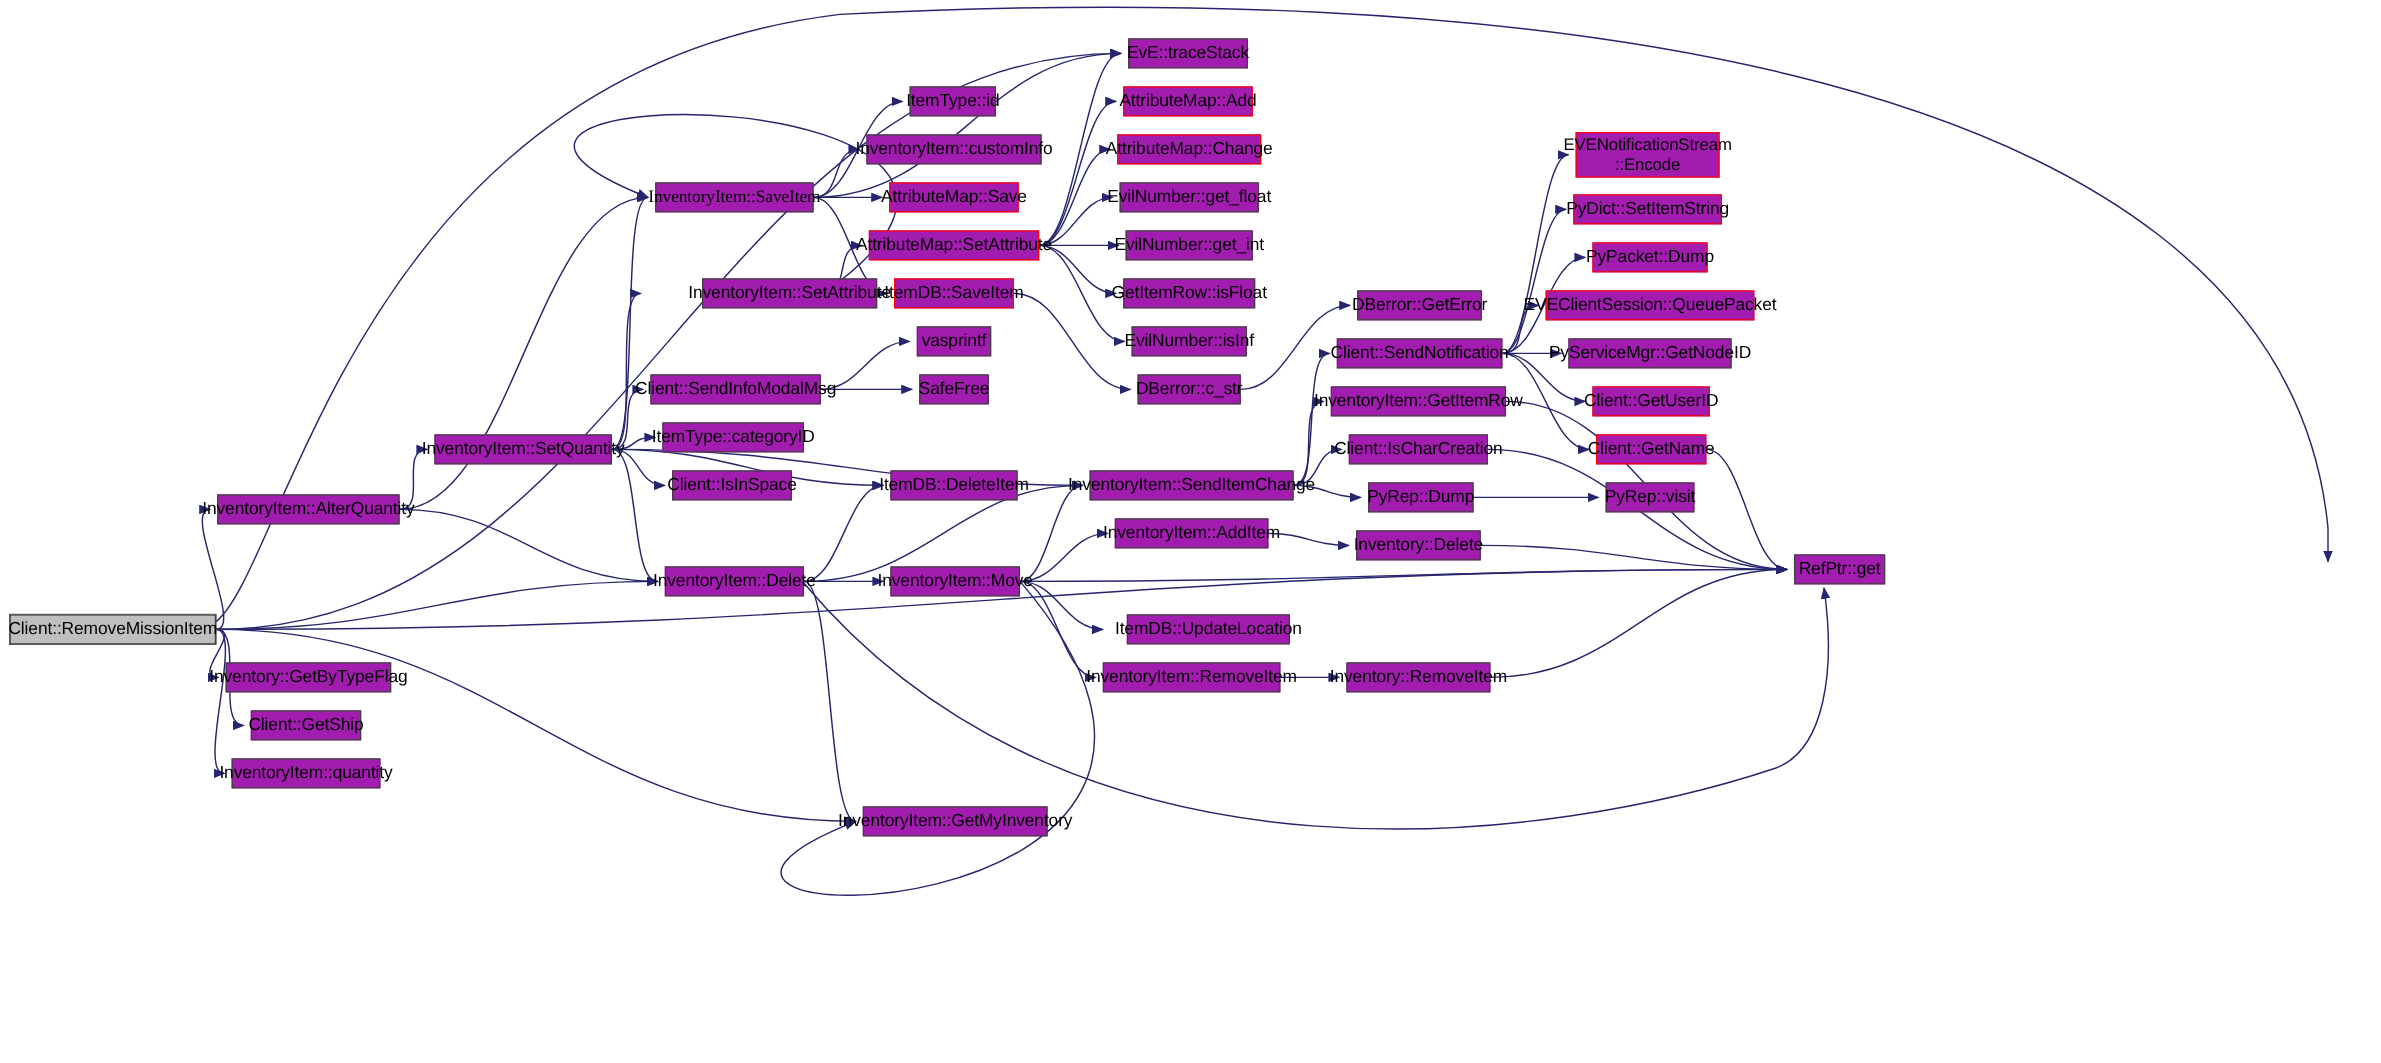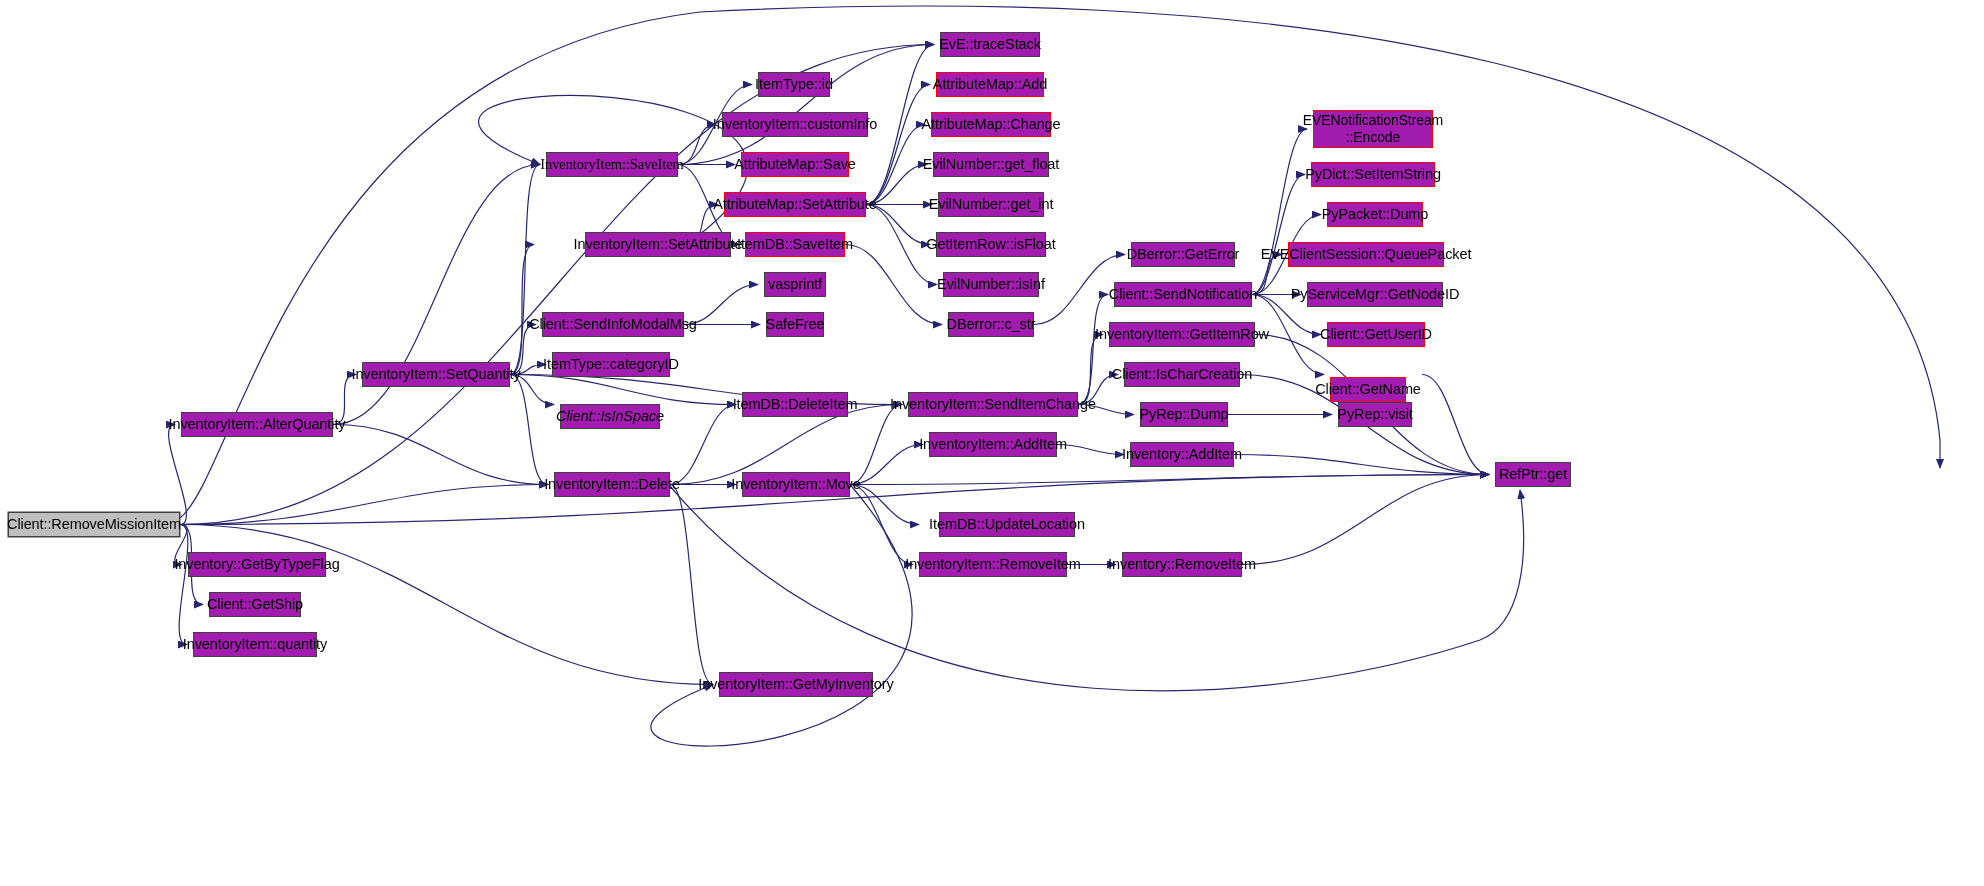--- a/index.html
+++ b/index.html
@@ -137,21 +137,21 @@
       <div class="node root" style="left: 8px; top: 512px; width: 172px; height: 25px;">Client::RemoveMissionItem</div>
       <div class="node " style="left: 181px; top: 412px; width: 152px; height: 25px;">InventoryItem::AlterQuantity</div>
       <div class="node " style="left: 188px; top: 552px; width: 138px; height: 25px;">Inventory::GetByTypeFlag</div>
       <div class="node " style="left: 209px; top: 592px; width: 92px; height: 25px;">Client::GetShip</div>
       <div class="node " style="left: 193px; top: 632px; width: 124px; height: 25px;">InventoryItem::quantity</div>
       <div class="node " style="left: 362px; top: 362px; width: 148px; height: 25px;">InventoryItem::SetQuantity</div>
       <div class="node " style="left: 546px; top: 152px; width: 132px; height: 25px; font-family: Liberation Serif, serif;">InventoryItem::SaveItem</div>
       <div class="node " style="left: 540px; top: 232px; width: 146px; height: 25px; margin-left: 45px;">InventoryItem::SetAttribute</div>
       <div class="node " style="left: 542px; top: 312px; width: 142px; height: 25px;">Client::SendInfoModalMsg</div>
       <div class="node " style="left: 552px; top: 352px; width: 118px; height: 25px;">ItemType::categoryID</div>
-      <div class="node " style="left: 560px; top: 404px; width: 100px; height: 25px; font-style: italic;">Client::IsInSpace</div>
+      <div class="node " style="left: 560px; top: 392px; width: 100px; height: 25px;">Client::IsInSpace</div>
       <div class="node " style="left: 554px; top: 472px; width: 116px; height: 25px;">InventoryItem::Delete</div>
       <div class="node " style="left: 758px; top: 72px; width: 72px; height: 25px;">ItemType::id</div>
       <div class="node " style="left: 722px; top: 112px; width: 146px; height: 25px;">InventoryItem::customInfo</div>
       <div class="node red" style="left: 741px; top: 152px; width: 108px; height: 25px;">AttributeMap::Save</div>
       <div class="node red" style="left: 724px; top: 192px; width: 142px; height: 25px;">AttributeMap::SetAttribute</div>
       <div class="node red" style="left: 745px; top: 232px; width: 100px; height: 25px;">ItemDB::SaveItem</div>
       <div class="node " style="left: 764px; top: 272px; width: 62px; height: 25px;">vasprintf</div>
       <div class="node " style="left: 766px; top: 312px; width: 58px; height: 25px;">SafeFree</div>
       <div class="node " style="left: 742px; top: 392px; width: 106px; height: 25px;">ItemDB::DeleteItem</div>
       <div class="node " style="left: 742px; top: 472px; width: 108px; height: 25px;">InventoryItem::Move</div>
@@ -166,26 +166,26 @@
       <div class="node " style="left: 908px; top: 392px; width: 170px; height: 25px;">InventoryItem::SendItemChange</div>
       <div class="node " style="left: 929px; top: 432px; width: 128px; height: 25px;">InventoryItem::AddItem</div>
       <div class="node " style="left: 906px; top: 512px; width: 136px; height: 25px; margin-left: 33px;">ItemDB::UpdateLocation</div>
       <div class="node " style="left: 919px; top: 552px; width: 148px; height: 25px;">InventoryItem::RemoveItem</div>
       <div class="node " style="left: 719px; top: 672px; width: 154px; height: 25px;">InventoryItem::GetMyInventory</div>
       <div class="node " style="left: 1131px; top: 242px; width: 104px; height: 25px;">DBerror::GetError</div>
       <div class="node " style="left: 1114px; top: 282px; width: 138px; height: 25px;">Client::SendNotification</div>
       <div class="node " style="left: 1109px; top: 322px; width: 146px; height: 25px;">InventoryItem::GetItemRow</div>
       <div class="node " style="left: 1124px; top: 362px; width: 116px; height: 25px;">Client::IsCharCreation</div>
       <div class="node " style="left: 1140px; top: 402px; width: 88px; height: 25px;">PyRep::Dump</div>
-      <div class="node " style="left: 1130px; top: 442px; width: 104px; height: 25px;">Inventory::AddItem</div>
+      <div class="node " style="left: 1130px; top: 442px; width: 104px; height: 25px;">Inventory::Delete</div>
       <div class="node " style="left: 1122px; top: 552px; width: 120px; height: 25px;">Inventory::RemoveItem</div>
       <div class="node red tall" style="left: 1313px; top: 110px; width: 120px; height: 38px;">EVENotificationStream
 ::Encode</div>
       <div class="node red" style="left: 1311px; top: 162px; width: 124px; height: 25px;">PyDict::SetItemString</div>
       <div class="node red" style="left: 1327px; top: 202px; width: 96px; height: 25px;">PyPacket::Dump</div>
-      <div class="node red" style="left: 1288px; top: 242px; width: 156px; height: 25px;">EVEClientSession::QueuePacket</div>
+      <div class="node red" style="left: 1288px; top: 242px; width: 174px; height: 25px;">EVEClientSession::QueuePacket</div>
       <div class="node " style="left: 1307px; top: 282px; width: 136px; height: 25px;">PyServiceMgr::GetNodeID</div>
       <div class="node red" style="left: 1327px; top: 322px; width: 98px; height: 25px;">Client::GetUserID</div>
-      <div class="node red" style="left: 1330px; top: 377px; width: 76px; height: 25px;">Client::GetName</div>
+      <div class="node red" style="left: 1330px; top: 362px; width: 92px; height: 25px;">Client::GetName</div>
       <div class="node " style="left: 1338px; top: 402px; width: 74px; height: 25px;">PyRep::visit</div>
       <div class="node " style="left: 1495px; top: 462px; width: 76px; height: 25px;">RefPtr::get</div>
     </div>
 </div>
 
 </body></html>

